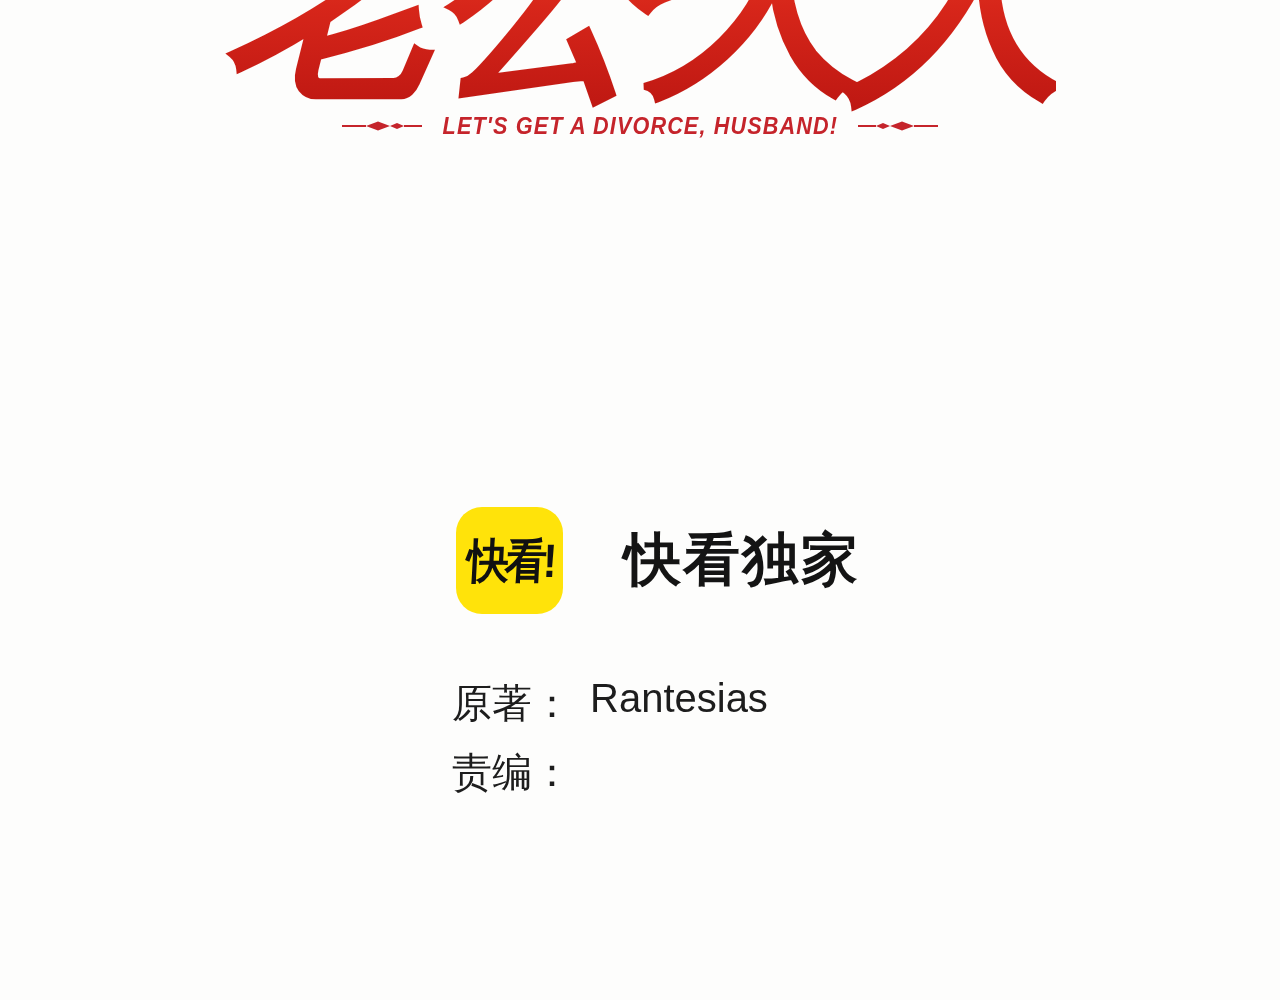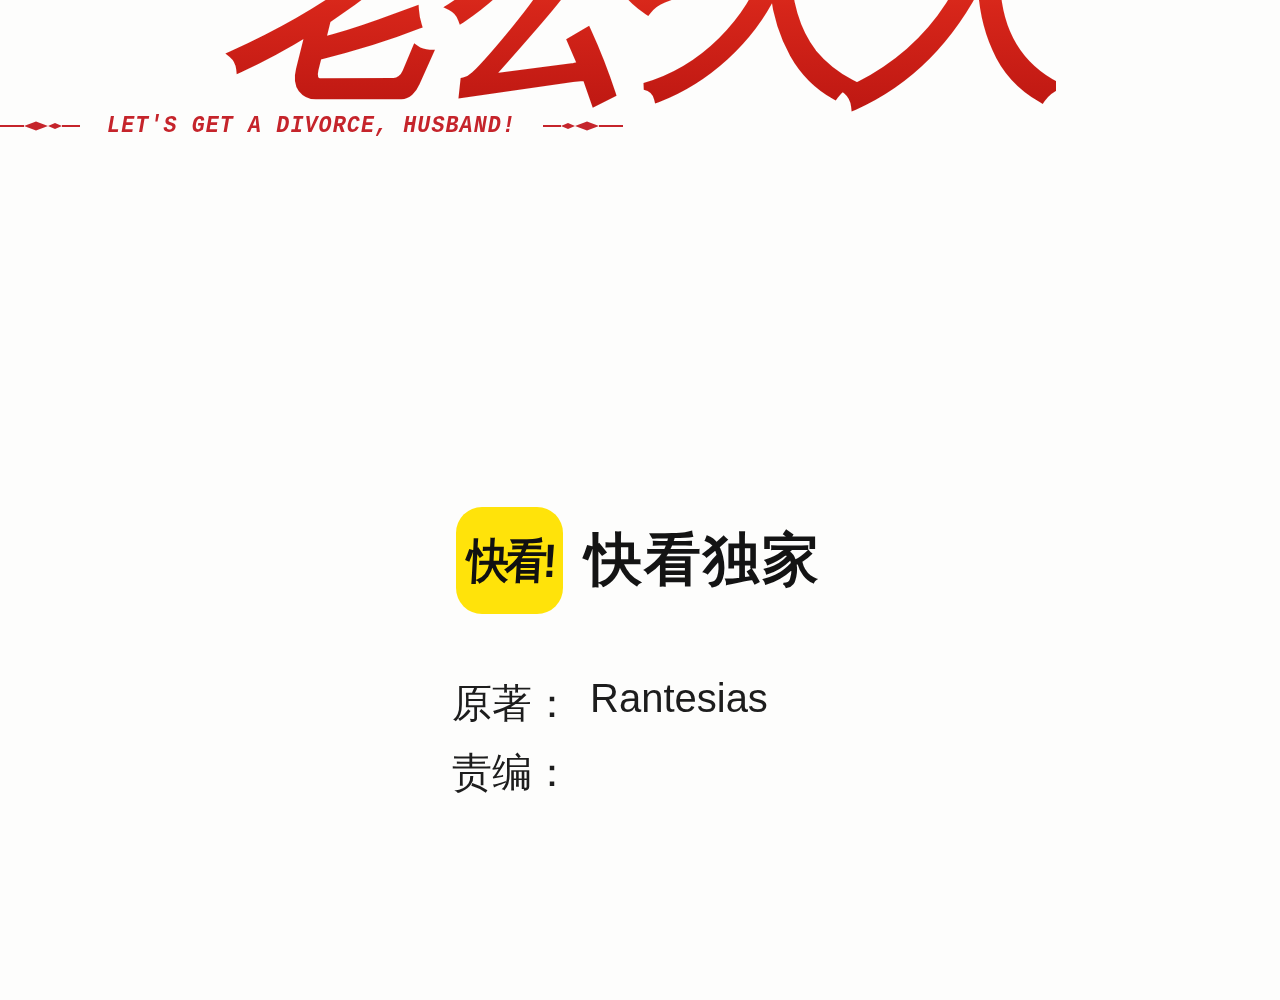--- a/index.html
+++ b/index.html
@@ -43,22 +43,22 @@
 
   
   .subtitle-row {
     position: absolute;
     top: 108px;
     left: 0;
     width: 1280px;
     height: 36px;
     display: flex;
     align-items: center;
-    gap: 14px;
-    font-family: Liberation Mono, monospace;
+    justify-content: center;
+    gap: 8px;
   }
   .subtitle {
     display: inline-block;
     font-style: italic;
     font-weight: bold;
     font-size: 23px;
     letter-spacing: 1.2px;
     color: #c5242b;
     transform: scaleX(0.94);
     white-space: nowrap;
@@ -92,20 +92,21 @@
     color: #111111;
     transform: skewX(-3deg) scaleY(1.12);
     white-space: nowrap;
   }
   .kk-exclusive {
     font-size: 57px;
     font-weight: bold;
     color: #141414;
     letter-spacing: 2px;
     white-space: nowrap;
+    margin-left: 39px;
   }
 
   
   .credits {
     position: absolute;
     left: 452px;
     top: 676px;
     display: flex;
     flex-direction: column;
     gap: 25px;

